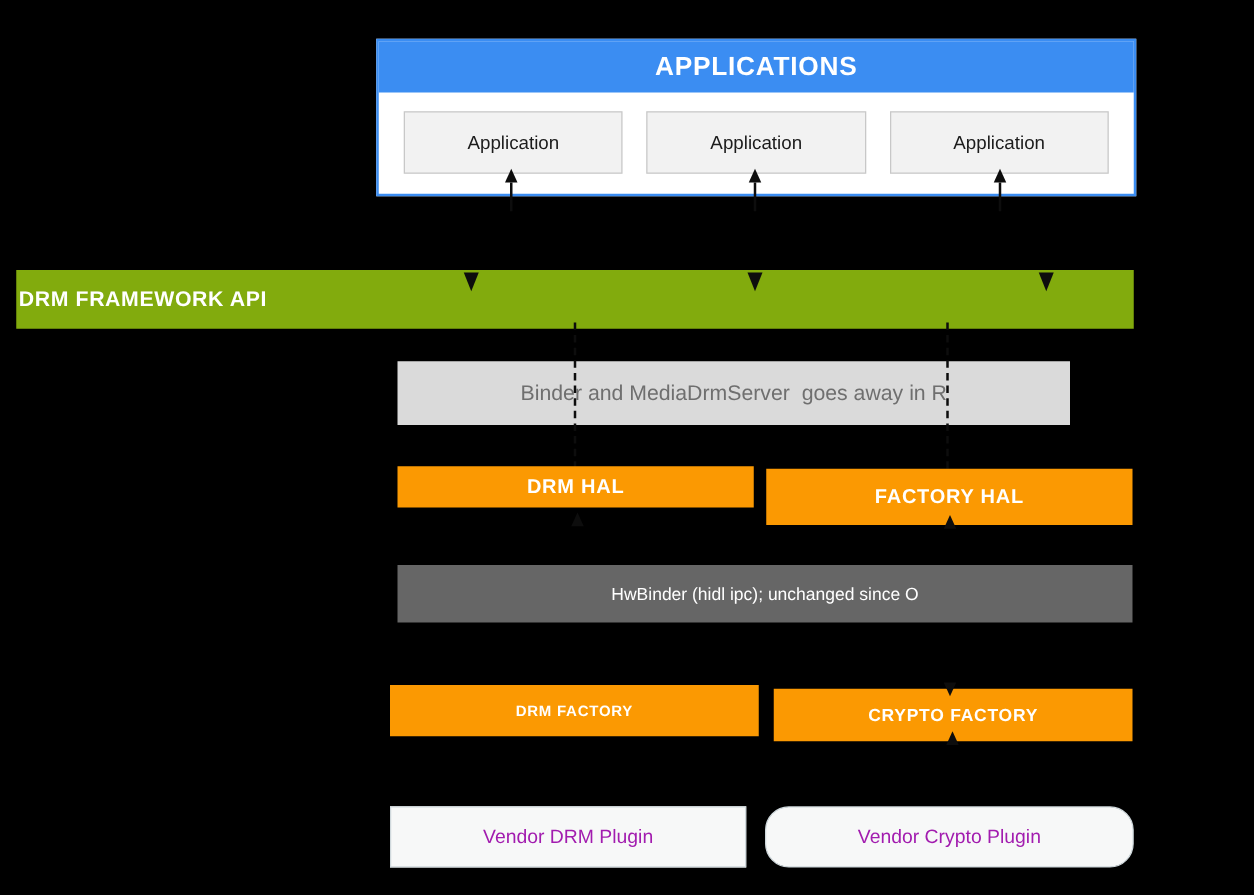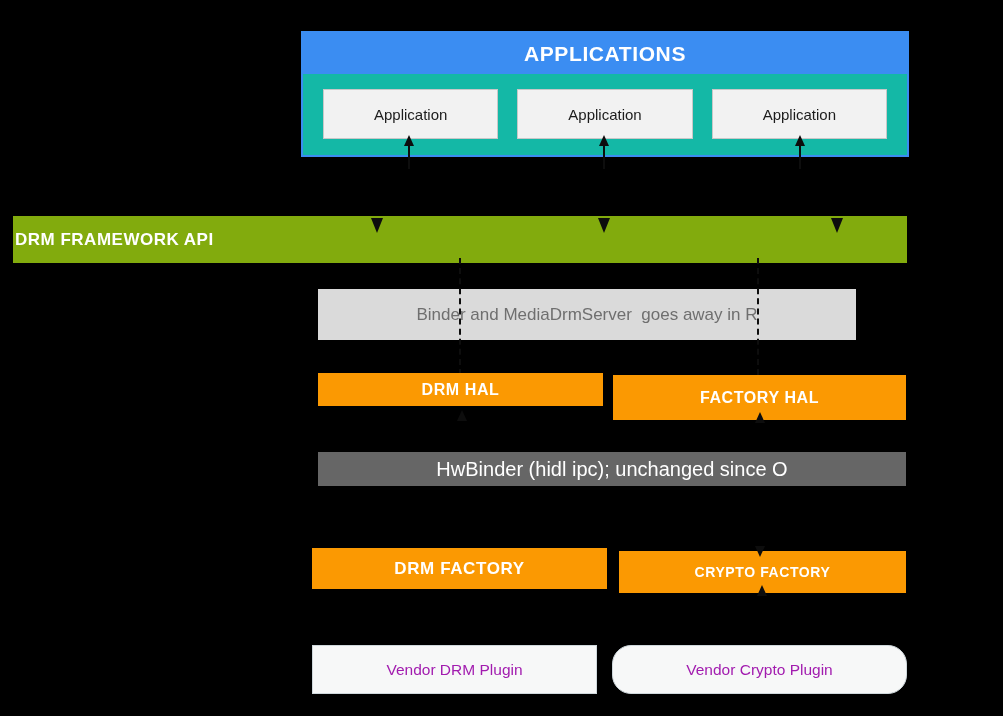--- a/index.html
+++ b/index.html
@@ -7,21 +7,21 @@
     position:relative;width:1003px;height:716px;overflow:hidden;
     font-family:"Liberation Sans","DejaVu Sans",sans-serif;
     -webkit-font-smoothing:antialiased;
   }
   .abs{position:absolute;box-sizing:border-box;}
   .center{display:flex;align-items:center;justify-content:center;}
 
   
   .apps-container{
     left:301px;top:31px;width:608px;height:126px;
-    background:#14b8a6;border:2px solid var(--blue);
+    background:#ffffff;border:2px solid var(--blue);
   }
   .apps-header{
     height:41px;background:var(--blue);color:#fff;
     font-size:21px;font-weight:700;letter-spacing:.6px;
   }
   .apps-row{display:flex;gap:19px;padding:15px 20px 0 20px;border-radius:15px;}
   .app-box{
     flex:1;height:48px;background:var(--app-box-bg);
     border:1px solid var(--app-box-border);
     color:#1c1c1c;font-size:15px;
@@ -42,27 +42,27 @@
     font-size:17px;white-space:pre;text-align:right;
   }
 
   
   .orange-box{
     background:var(--orange);color:#fff;font-weight:700;
     font-size:16px;letter-spacing:.6px;
   }
   .drm-hal{left:318px;top:373px;width:285px;height:33px;}
   .crypto-hal{left:613px;top:375px;width:293px;height:45px;}
-  .drm-factory{left:312px;top:548px;width:295px;height:41px;font-size:17px;}
+  .drm-factory{left:312px;top:548px;width:295px;height:41px;font-size:12px;}
   .crypto-factory{left:619px;top:551px;width:287px;height:42px;font-size:14px;}
 
   
   .hwbinder-bar{
-    left:318px;top:452px;width:588px;height:34px;
-    background:var(--hwbinder-bg);color:#fff;font-size:20px;
+    left:318px;top:452px;width:588px;height:46px;
+    background:var(--hwbinder-bg);color:#fff;font-size:14px;
   }
 
   
   .vendor-box{
     background:var(--vendor-box-bg);border:1px solid var(--vendor-box-border);
     color:#a21caf;font-size:15.5px;height:49px;top:645px;
   }
   .vendor-drm{left:312px;width:285px;}
   .vendor-crypto{left:612px;width:295px;border-radius:19px;}
 

